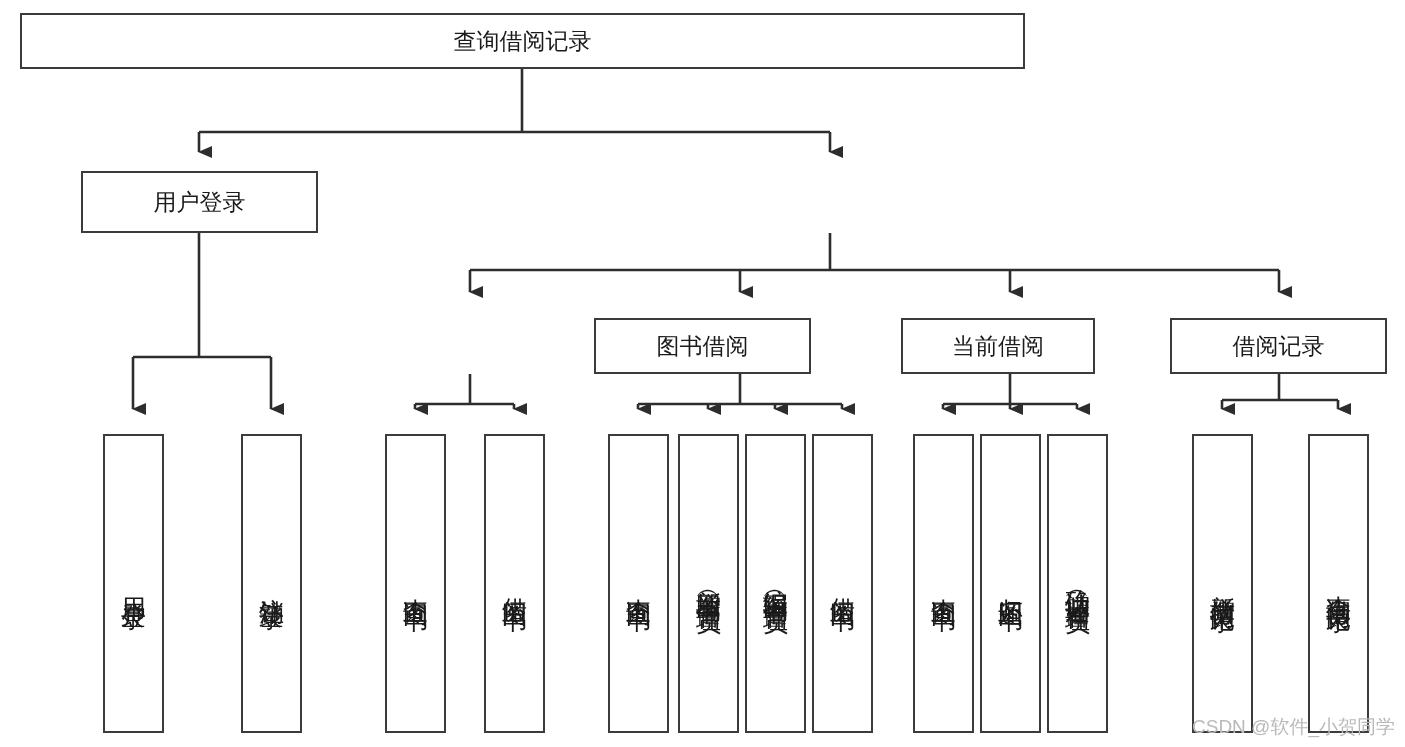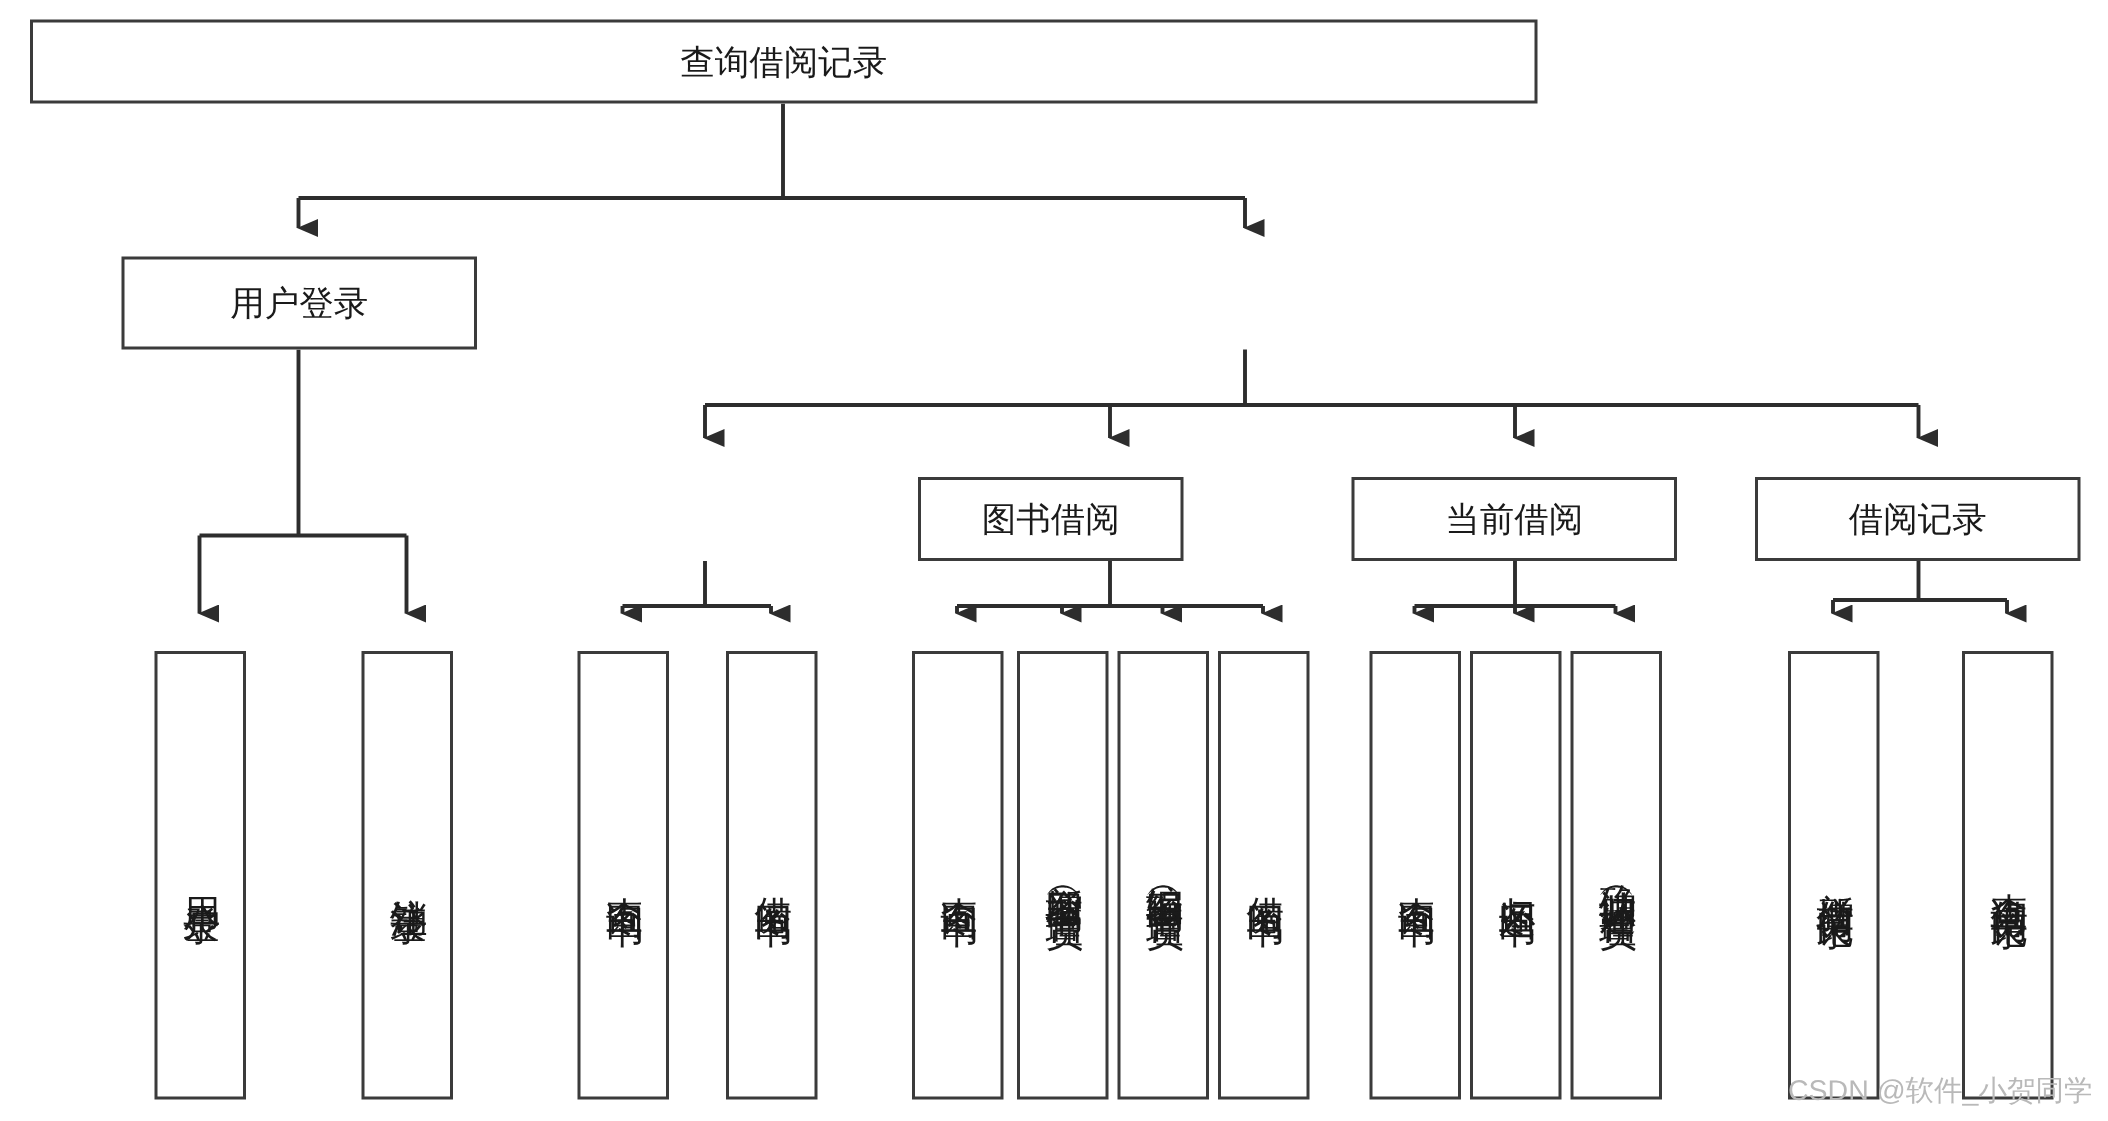--- a/index.html
+++ b/index.html
@@ -121,24 +121,24 @@
   </svg>
 
   <div class="node h-node" style="left:20px; top:13px; width:1005px; height:56px;">
     <span class="node-label">查询借阅记录</span>
   </div>
 
   <div class="node h-node" style="left:81px; top:171px; width:237px; height:62px;">
     <span class="node-label">用户登录</span>
   </div>
 
-  <div class="node h-node" style="left:612px; top:318px; width:177px; height:56px;">
+  <div class="node h-node" style="left:594px; top:318px; width:217px; height:56px;">
     <span class="node-label">图书借阅</span>
   </div>
-  <div class="node h-node" style="left:901px; top:318px; width:217px; height:56px;">
+  <div class="node h-node" style="left:901px; top:318px; width:194px; height:56px;">
     <span class="node-label">当前借阅</span>
   </div>
   <div class="node h-node" style="left:1170px; top:318px; width:217px; height:56px;">
     <span class="node-label">借阅记录</span>
   </div>
 
   <div class="node v-node" style="left:103px; top:434px; width:61px; height:299px;">
     <span class="node-label">用户登录</span>
   </div>
   <div class="node v-node" style="left:241px; top:434px; width:61px; height:299px;">

